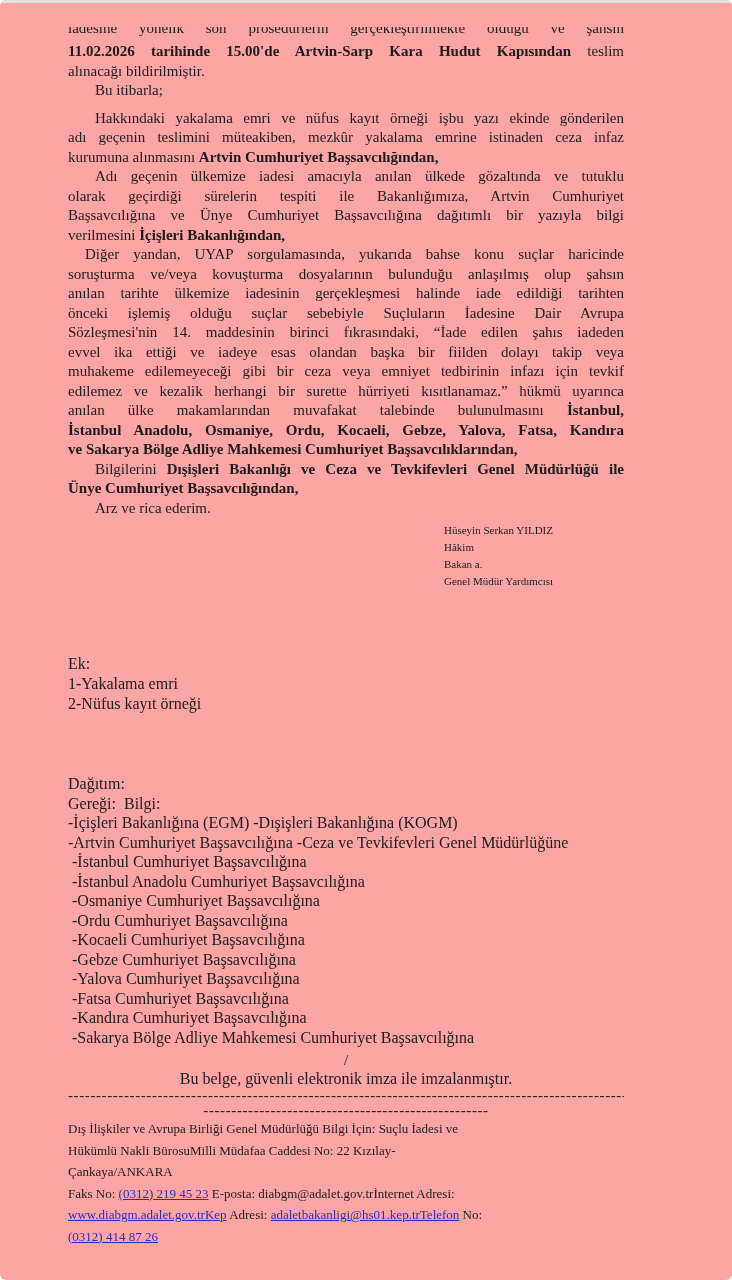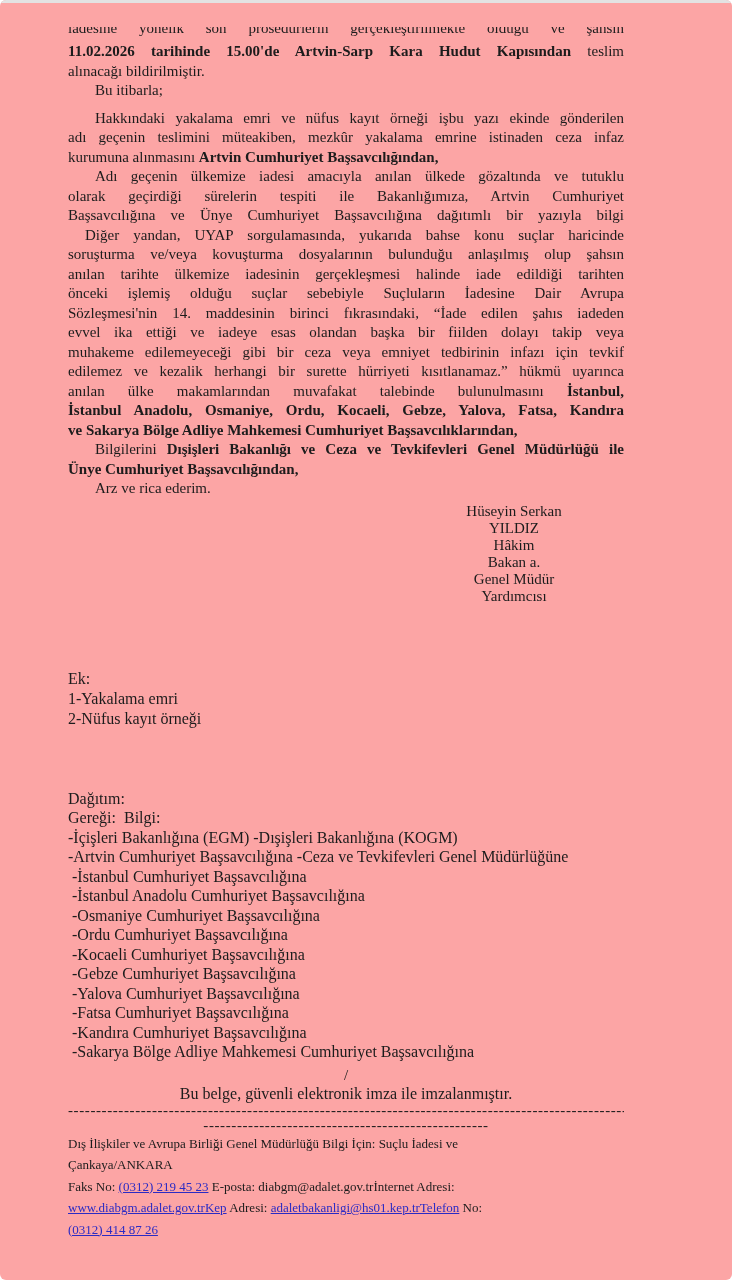--- a/index.html
+++ b/index.html
@@ -18,21 +18,21 @@
   .tline { font-size:15px; line-height:19.5px; }
   .line-just { text-align:justify; text-align-last:justify; text-justify:inter-word; }
   .line-last { text-align:left; text-align-last:left; }
   .seg-b { font-weight:bold; }
 
   .clip-wrap { margin-top:27px; height:15px; overflow:hidden; }
   .clip-wrap .tline { margin-top:-8px; }
 
   .signature {
     margin-top:4px; margin-left:376px; width:140px;
-    text-align:center; font-size:15px; line-height:17px;
+    text-align:left; font-size:11px; line-height:17px;
   }
   .ek { margin-top:64px; font-size:16px; line-height:20px; }
   .ek .tline, .dagitim .tline, .footer .tline { font-size:inherit; line-height:inherit; }
   .dagitim { margin-top:60px; font-size:16px; line-height:19.5px; white-space:pre; }
 
   .slash { margin-top:4px; text-align:center; font-size:15px; line-height:18px; }
   .esign { text-align:center; font-size:16px; line-height:19px; }
   .dash-long { font-size:15px; line-height:15px; white-space:nowrap; overflow:hidden; letter-spacing:0.6px; }
   .dash-short { text-align:center; font-size:15px; line-height:15px; letter-spacing:0.6px; }
 
@@ -54,20 +54,21 @@
     <div id="body-paragraphs">
         <div class="tline line-just"><span class="seg-b">11.02.2026 tarihinde 15.00'de Artvin-Sarp Kara Hudut Kapısından</span><span> teslim</span></div>
         <div class="tline line-last"><span>alınacağı bildirilmiştir.</span></div>
         <div class="tline line-last" style="padding-left: 27px;"><span>Bu itibarla;</span></div>
         <div class="tline line-just" style="padding-left: 27px; margin-top: 8px;"><span>Hakkındaki yakalama emri ve nüfus kayıt örneği işbu yazı ekinde gönderilen</span></div>
         <div class="tline line-just"><span>adı geçenin teslimini müteakiben, mezkûr yakalama emrine istinaden ceza infaz</span></div>
         <div class="tline line-last"><span>kurumuna alınmasını </span><span class="seg-b">Artvin Cumhuriyet Başsavcılığından,</span></div>
         <div class="tline line-just" style="padding-left: 27px;"><span>Adı geçenin ülkemize iadesi amacıyla anılan ülkede gözaltında ve tutuklu</span></div>
         <div class="tline line-just"><span>olarak geçirdiği sürelerin tespiti ile Bakanlığımıza, Artvin Cumhuriyet</span></div>
         <div class="tline line-just"><span>Başsavcılığına ve Ünye Cumhuriyet Başsavcılığına dağıtımlı bir yazıyla bilgi</span></div>
+        <div class="tline line-last"><span>verilmesini </span><span class="seg-b">İçişleri Bakanlığından,</span></div>
         <div class="tline line-just" style="padding-left: 17px;"><span>Diğer yandan, UYAP sorgulamasında, yukarıda bahse konu suçlar haricinde</span></div>
         <div class="tline line-just"><span>soruşturma ve/veya kovuşturma dosyalarının bulunduğu anlaşılmış olup şahsın</span></div>
         <div class="tline line-just"><span>anılan tarihte ülkemize iadesinin gerçekleşmesi halinde iade edildiği tarihten</span></div>
         <div class="tline line-just"><span>önceki işlemiş olduğu suçlar sebebiyle Suçluların İadesine Dair Avrupa</span></div>
         <div class="tline line-just"><span>Sözleşmesi'nin 14. maddesinin birinci fıkrasındaki, “İade edilen şahıs iadeden</span></div>
         <div class="tline line-just"><span>evvel ika ettiği ve iadeye esas olandan başka bir fiilden dolayı takip veya</span></div>
         <div class="tline line-just"><span>muhakeme edilemeyeceği gibi bir ceza veya emniyet tedbirinin infazı için tevkif</span></div>
         <div class="tline line-just"><span>edilemez ve kezalik herhangi bir surette hürriyeti kısıtlanamaz.” hükmü uyarınca</span></div>
         <div class="tline line-just"><span>anılan ülke makamlarından muvafakat talebinde bulunulmasını </span><span class="seg-b">İstanbul,</span></div>
         <div class="tline line-just"><span class="seg-b">İstanbul Anadolu, Osmaniye, Ordu, Kocaeli, Gebze, Yalova, Fatsa, Kandıra</span></div>
@@ -94,20 +95,21 @@
 
     <div class="slash">/</div>
 
     <div class="esign">Bu belge, güvenli elektronik imza ile imzalanmıştır.</div>
 
     <div class="dash-long">--------------------------------------------------------------------------------------------------------------</div>
     <div class="dash-short">---------------------------------------------------</div>
 
     <div class="footer" id="footer-block">
         <div class="tline line-last"><span>Dış İlişkiler ve Avrupa Birliği Genel Müdürlüğü Bilgi İçin: Suçlu İadesi ve</span></div>
+        <div class="tline line-last"><span>Hükümlü Nakli BürosuMilli Müdafaa Caddesi No: 22 Kızılay-</span></div>
         <div class="tline line-last"><span>Çankaya/ANKARA</span></div>
         <div class="tline line-last"><span>Faks No: </span><span class="lnk">(0312) 219 45 23</span><span> E-posta: diabgm@adalet.gov.trİnternet Adresi:</span></div>
         <div class="tline line-last"><span class="lnk">www.diabgm.adalet.gov.trKep</span><span> Adresi: </span><span class="lnk">adaletbakanligi@hs01.kep.trTelefon</span><span> No:</span></div>
         <div class="tline line-last"><span class="lnk">(0312) 414 87 26</span></div>
       </div>
 
   </div>
 </div>
 
 </body></html>

